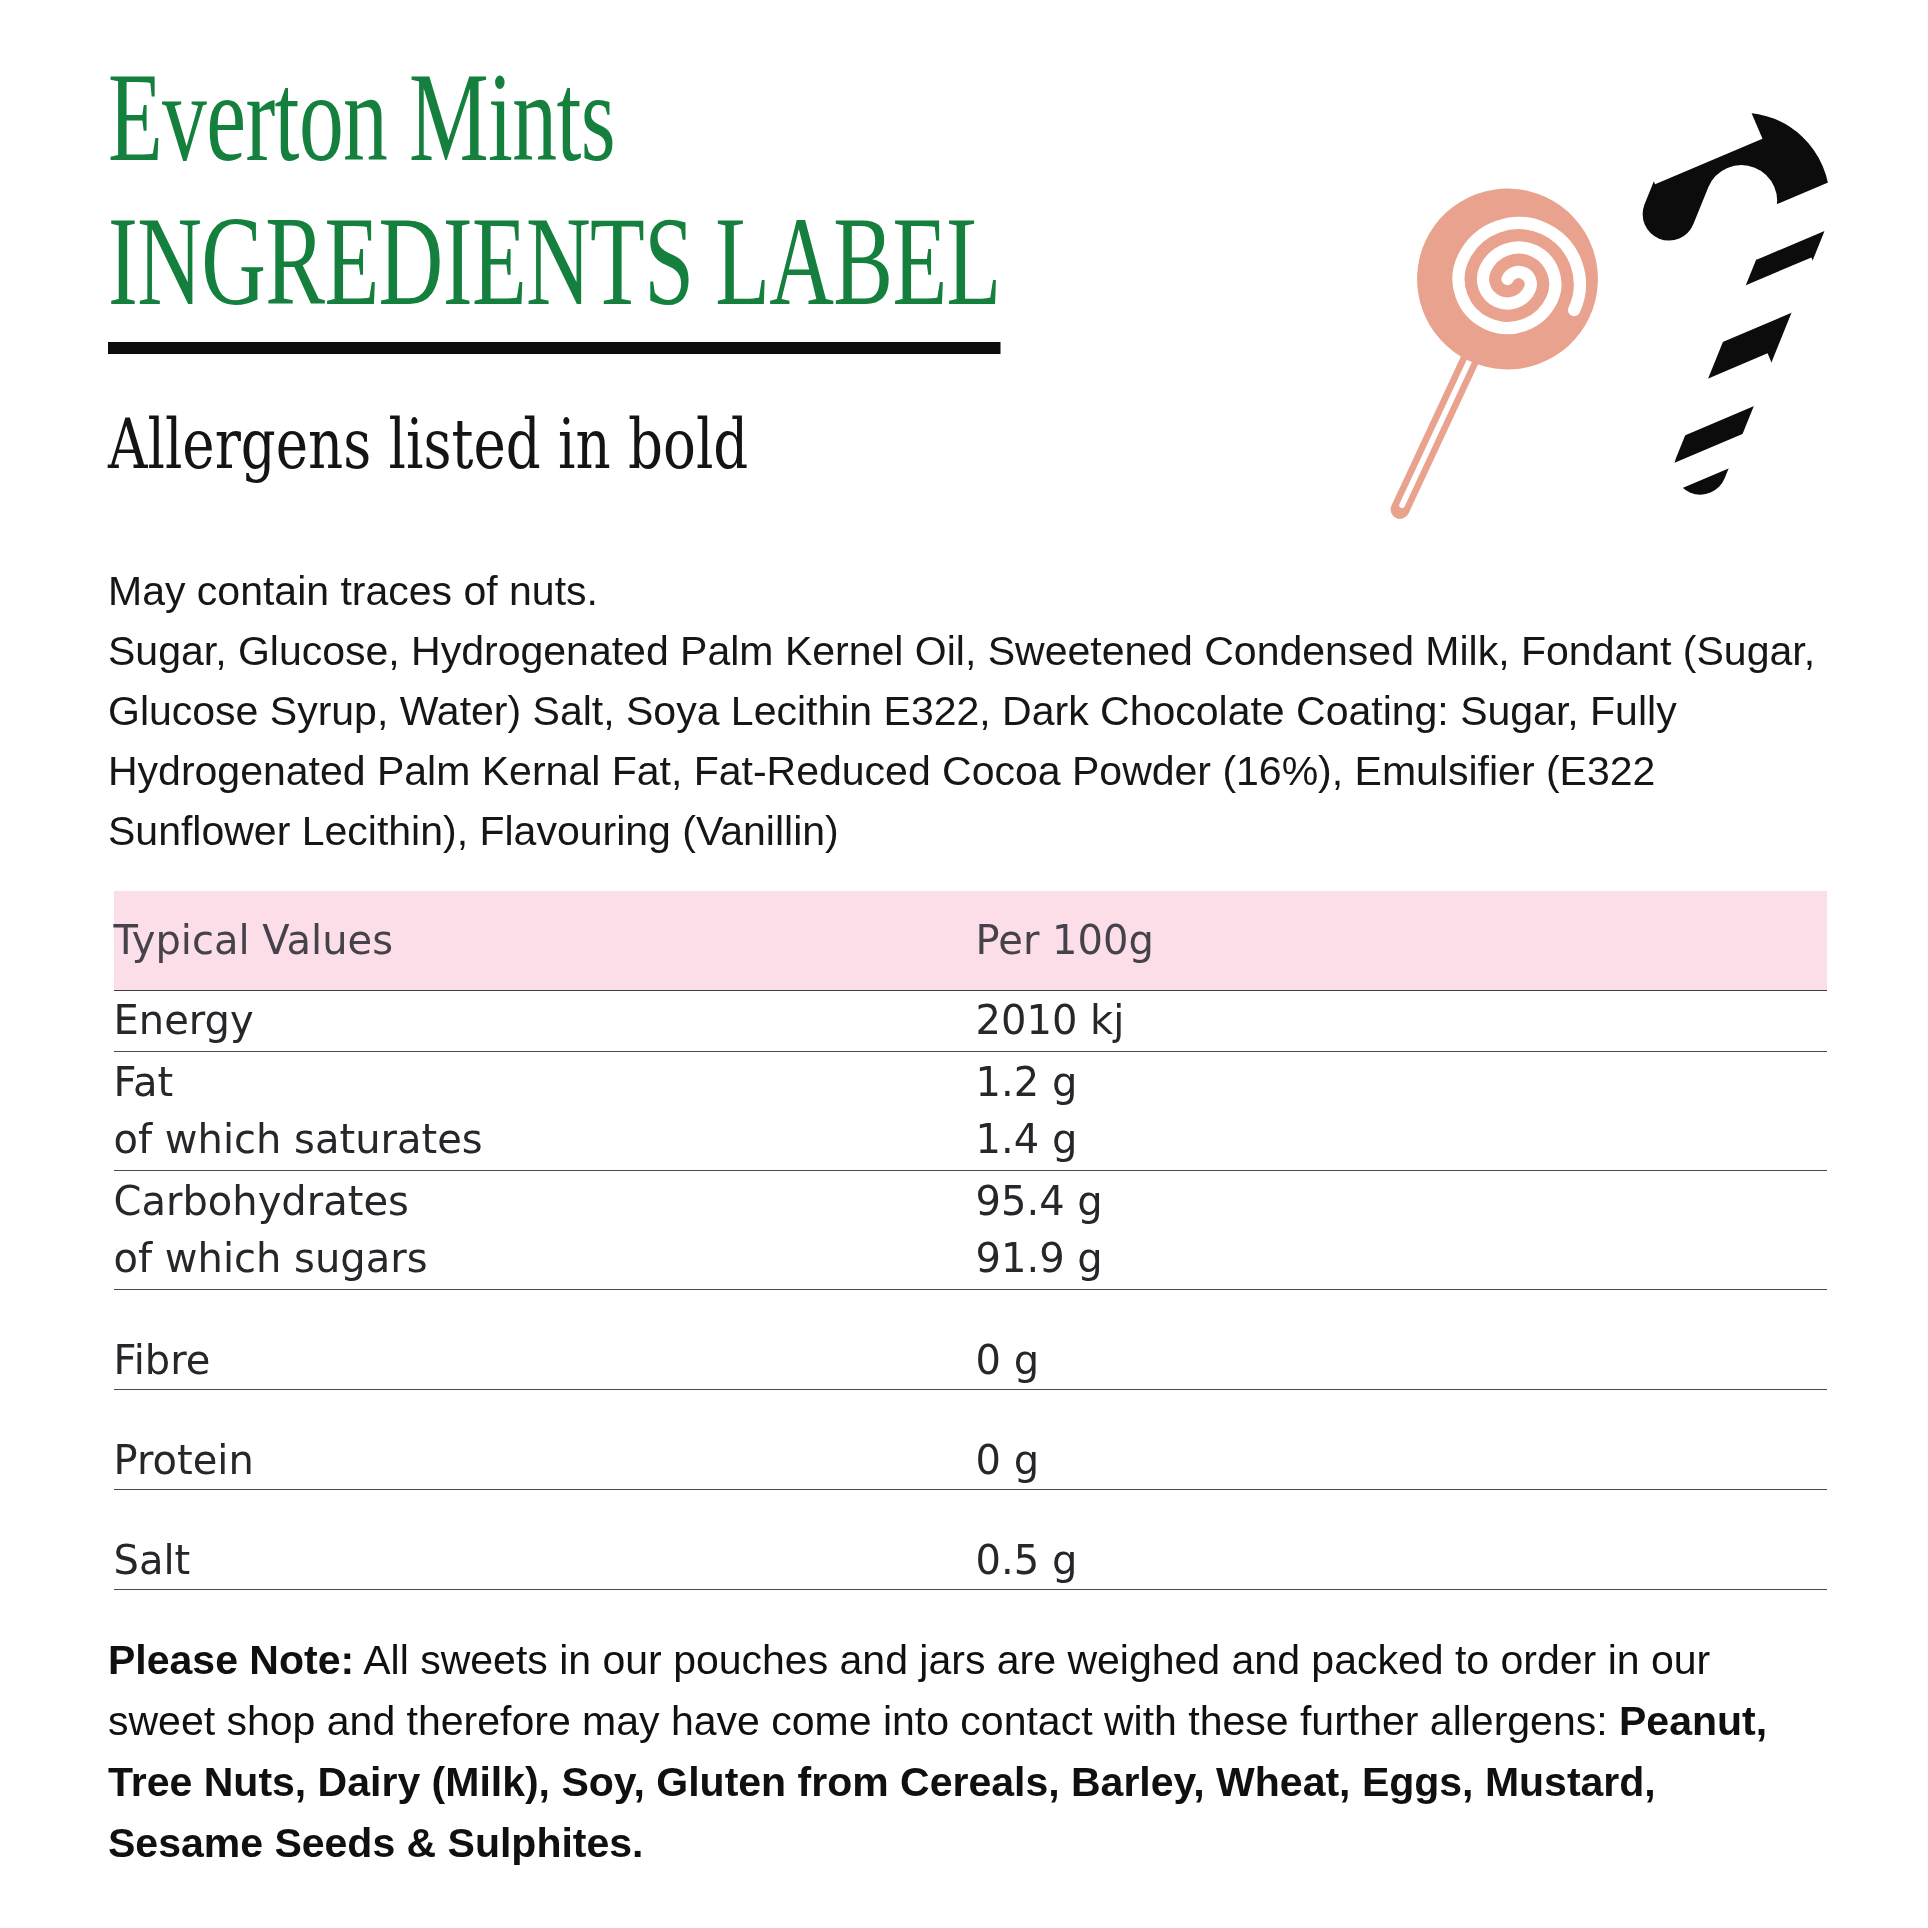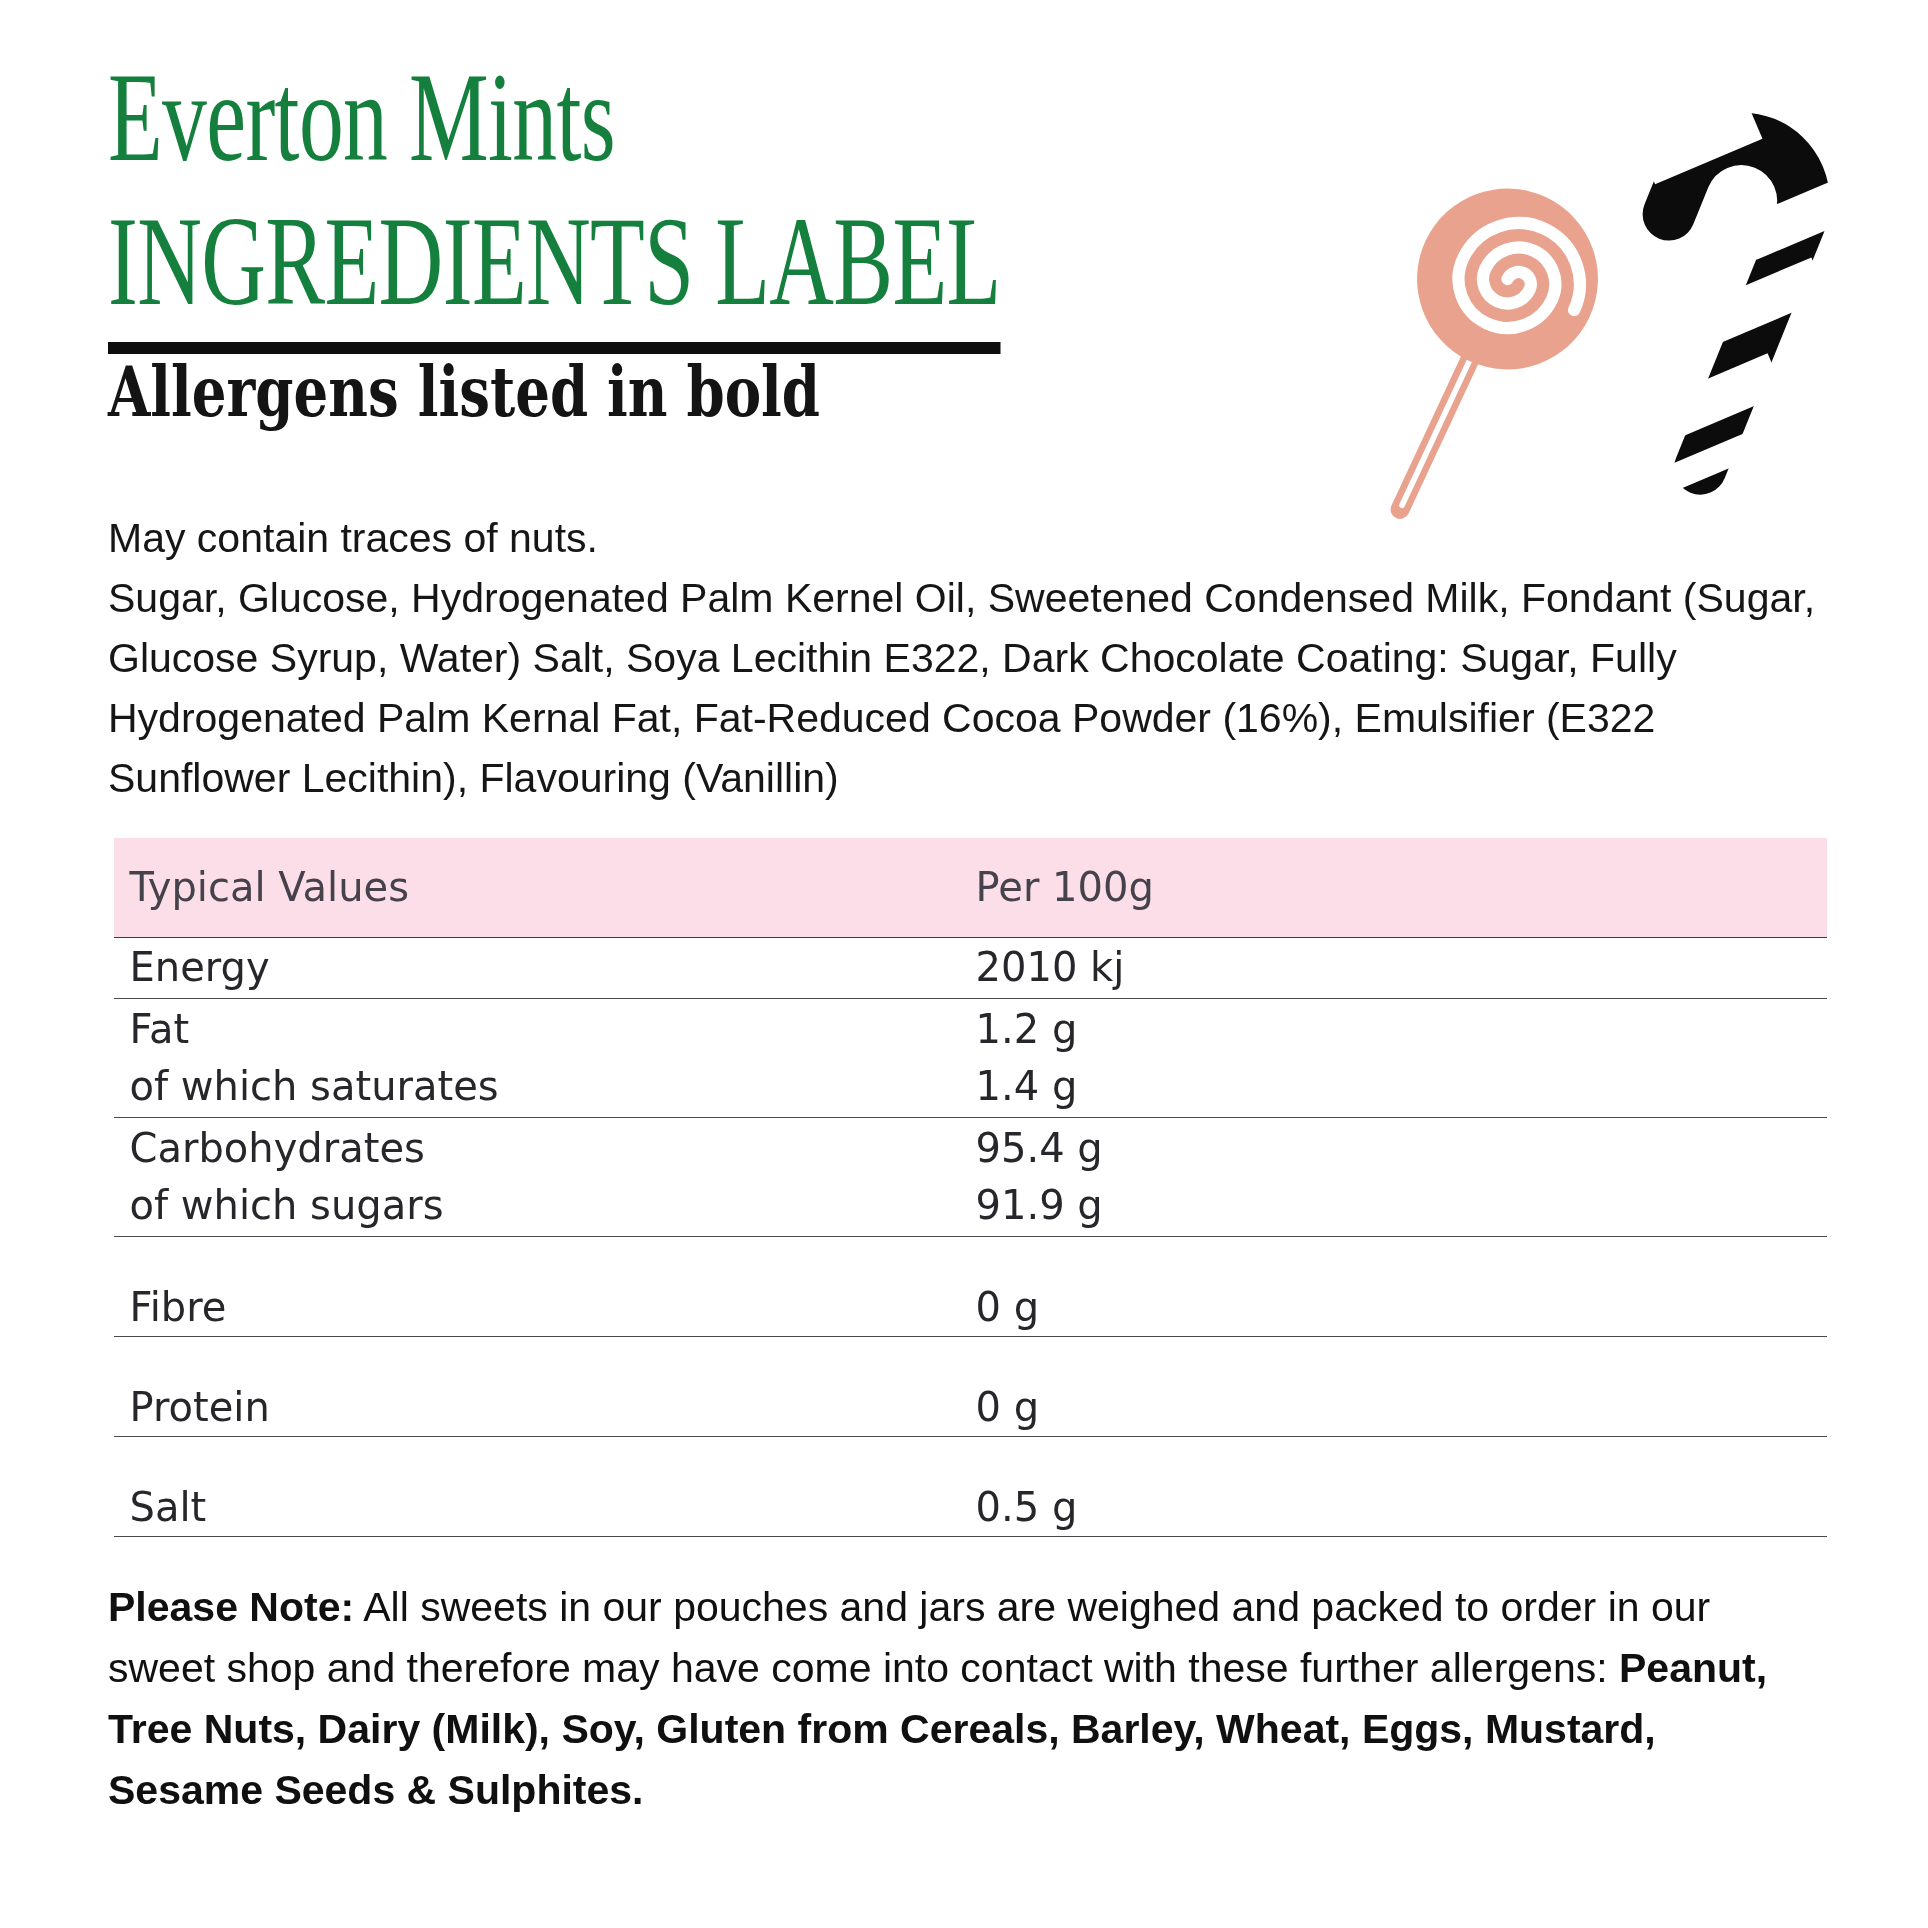--- a/index.html
+++ b/index.html
@@ -20,35 +20,35 @@
   .wrap{padding:45px 0 0 108px;position:relative;z-index:2}
 
   
   .title{font-family:"Liberation Serif",serif;font-weight:400;color:#15803d;
          font-size:128px;line-height:144px;letter-spacing:-0.9px}
   .title .tline{display:block;white-space:nowrap}
   .sq{display:inline-block;transform:scaleX(.70);transform-origin:0 50%;white-space:nowrap}
   .underlined{border-bottom:12.2px solid #0d0d0d;padding-bottom:8.5px}
 
   
-  .subtitle{font-family:"DejaVu Serif",serif;font-weight:700;
+  .subtitle{margin-top:53px;font-family:"DejaVu Serif",serif;font-weight:400;
             font-size:70px;line-height:75px;color:#141414}
   .sq2{display:inline-block;transform:scaleX(.78);transform-origin:0 50%;white-space:nowrap}
 
   
   .ingredients{margin-top:79px;width:1709px;font-size:41px;line-height:60px;color:#161616}
   .ingredients .warning{display:block}
 
   
   .ntable{margin:30px 0 0 5.6px;width:1713px;font-family:"DejaVu Sans",sans-serif;
           font-size:40px;color:var(--table-text)}
   .nrow{display:flex;border-bottom:1.9px solid var(--rule)}
   .nhead{align-items:center;height:100px;background:var(--table-header-bg);
          color:var(--table-header-text);border-bottom:1.9px solid #3d3d3d}
-  .c1{width:862px;padding-left:16px}
+  .c1{width:862px;padding-left:0}
   .c2{flex:1}
   .nrow span{display:block;line-height:57px}
   .r2{padding:1.9px 0}
   .r-energy .c1{display:flex;align-items:flex-end}
   .r1{height:100px;align-items:flex-end}
 
   
   .note{margin-top:40px;width:1704px;font-size:41px;line-height:61px;color:#101010}
   .note b{font-weight:700}
 

